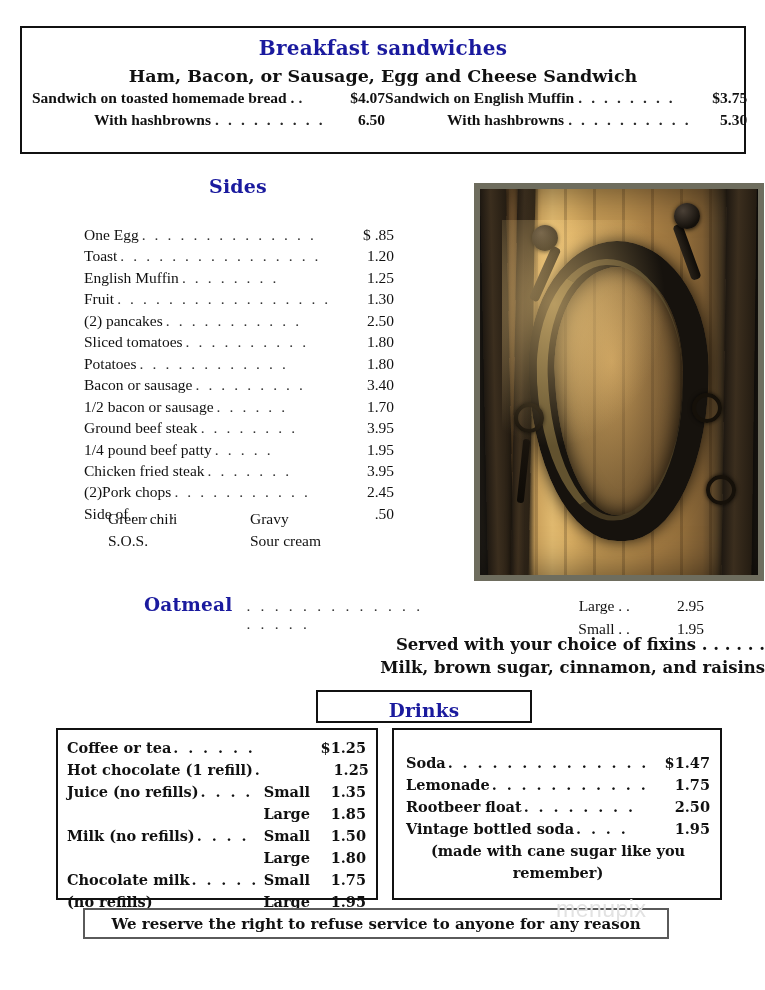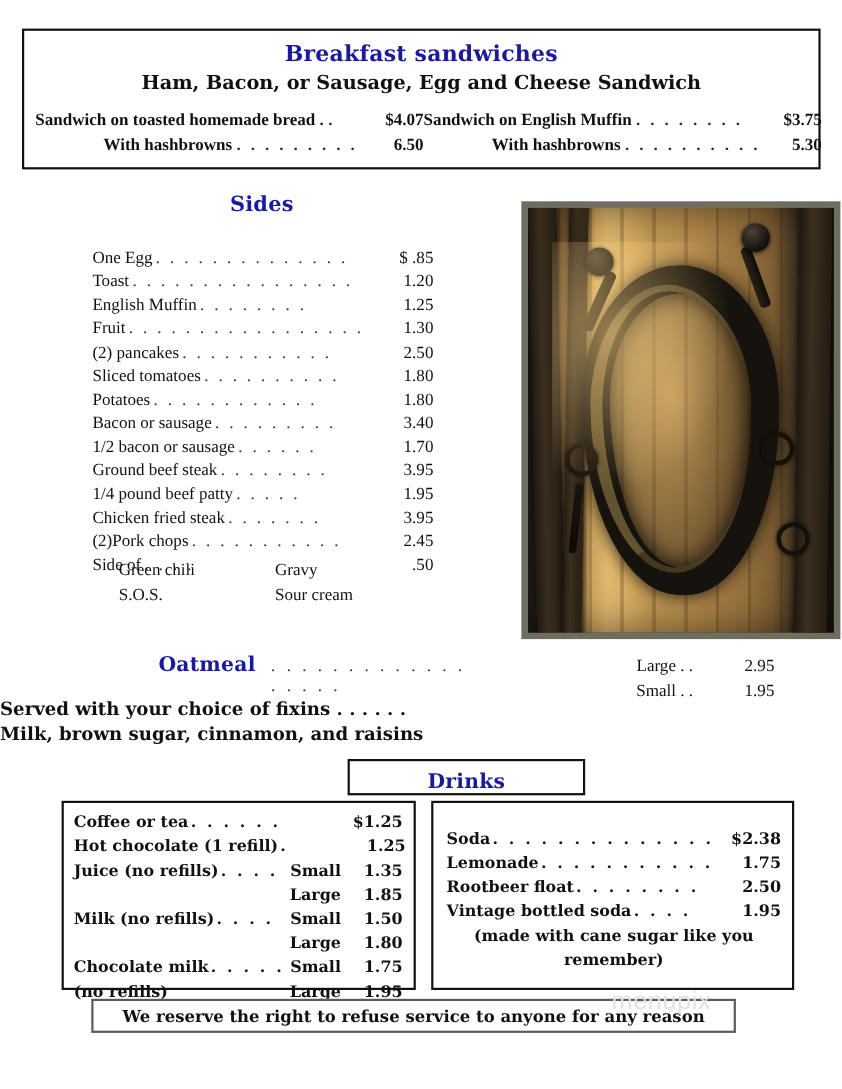--- a/index.html
+++ b/index.html
@@ -42,21 +42,21 @@
   #breakfast-subtitle {
     text-align: center;
     font-size: 17.5px;
     font-weight: bold;
     font-family: "DejaVu Serif", "Liberation Serif", serif;
     margin-top: 6px;
     color: #111;
   }
   .bf-cols {
     display: flex;
-    margin-top: 13px;
+    margin-top: 1px;
     padding: 0 10px;
     font-weight: bold;
     font-size: 15.5px;
   }
   .bf-col { flex: 1 1 50%; }
   .bf-row {
     display: flex;
     align-items: baseline;
     white-space: nowrap;
     line-height: 1.45;
@@ -255,21 +255,21 @@
     font-size: 15.5px;
     line-height: 1.5;
   }
   .oat-size { display: flex; justify-content: flex-end; white-space: nowrap; }
   .oat-size .sz { width: 78px; text-align: right; }
   .oat-size .amt { width: 74px; text-align: right; font-family: Liberation Serif, serif; }
   #oatmeal-served {
     position: absolute;
     left: 0; top: 633px;
     width: 765px;
-    text-align: left;
+    text-align: right;
     font-weight: bold;
     font-family: "DejaVu Serif", "Liberation Serif", serif;
     font-size: 16.5px;
     line-height: 1.42;
   }
 
   
   #drinks-title-box {
     position: absolute;
     left: 316px; top: 690px;
@@ -572,21 +572,21 @@
       <span class="lead"></span>
       <span class="sz">Large</span>
       <span class="amt">1.95</span>
     </div>
   </section>
 
   <section id="drinks-right-box">
     <div class="drink-row">
       <span class="lbl">Soda</span>
       <span class="lead">. . . . . . . . . . . . . . . .</span>
-      <span class="amt">$2.38</span>
+      <span class="amt">$1.47</span>
     </div>
     <div class="drink-row">
       <span class="lbl">Lemonade</span>
       <span class="lead">. . . . . . . . . . . .</span>
       <span class="amt">1.75</span>
     </div>
     <div class="drink-row">
       <span class="lbl">Rootbeer float</span>
       <span class="lead">. . . . . . . .</span>
       <span class="amt">2.50</span>

